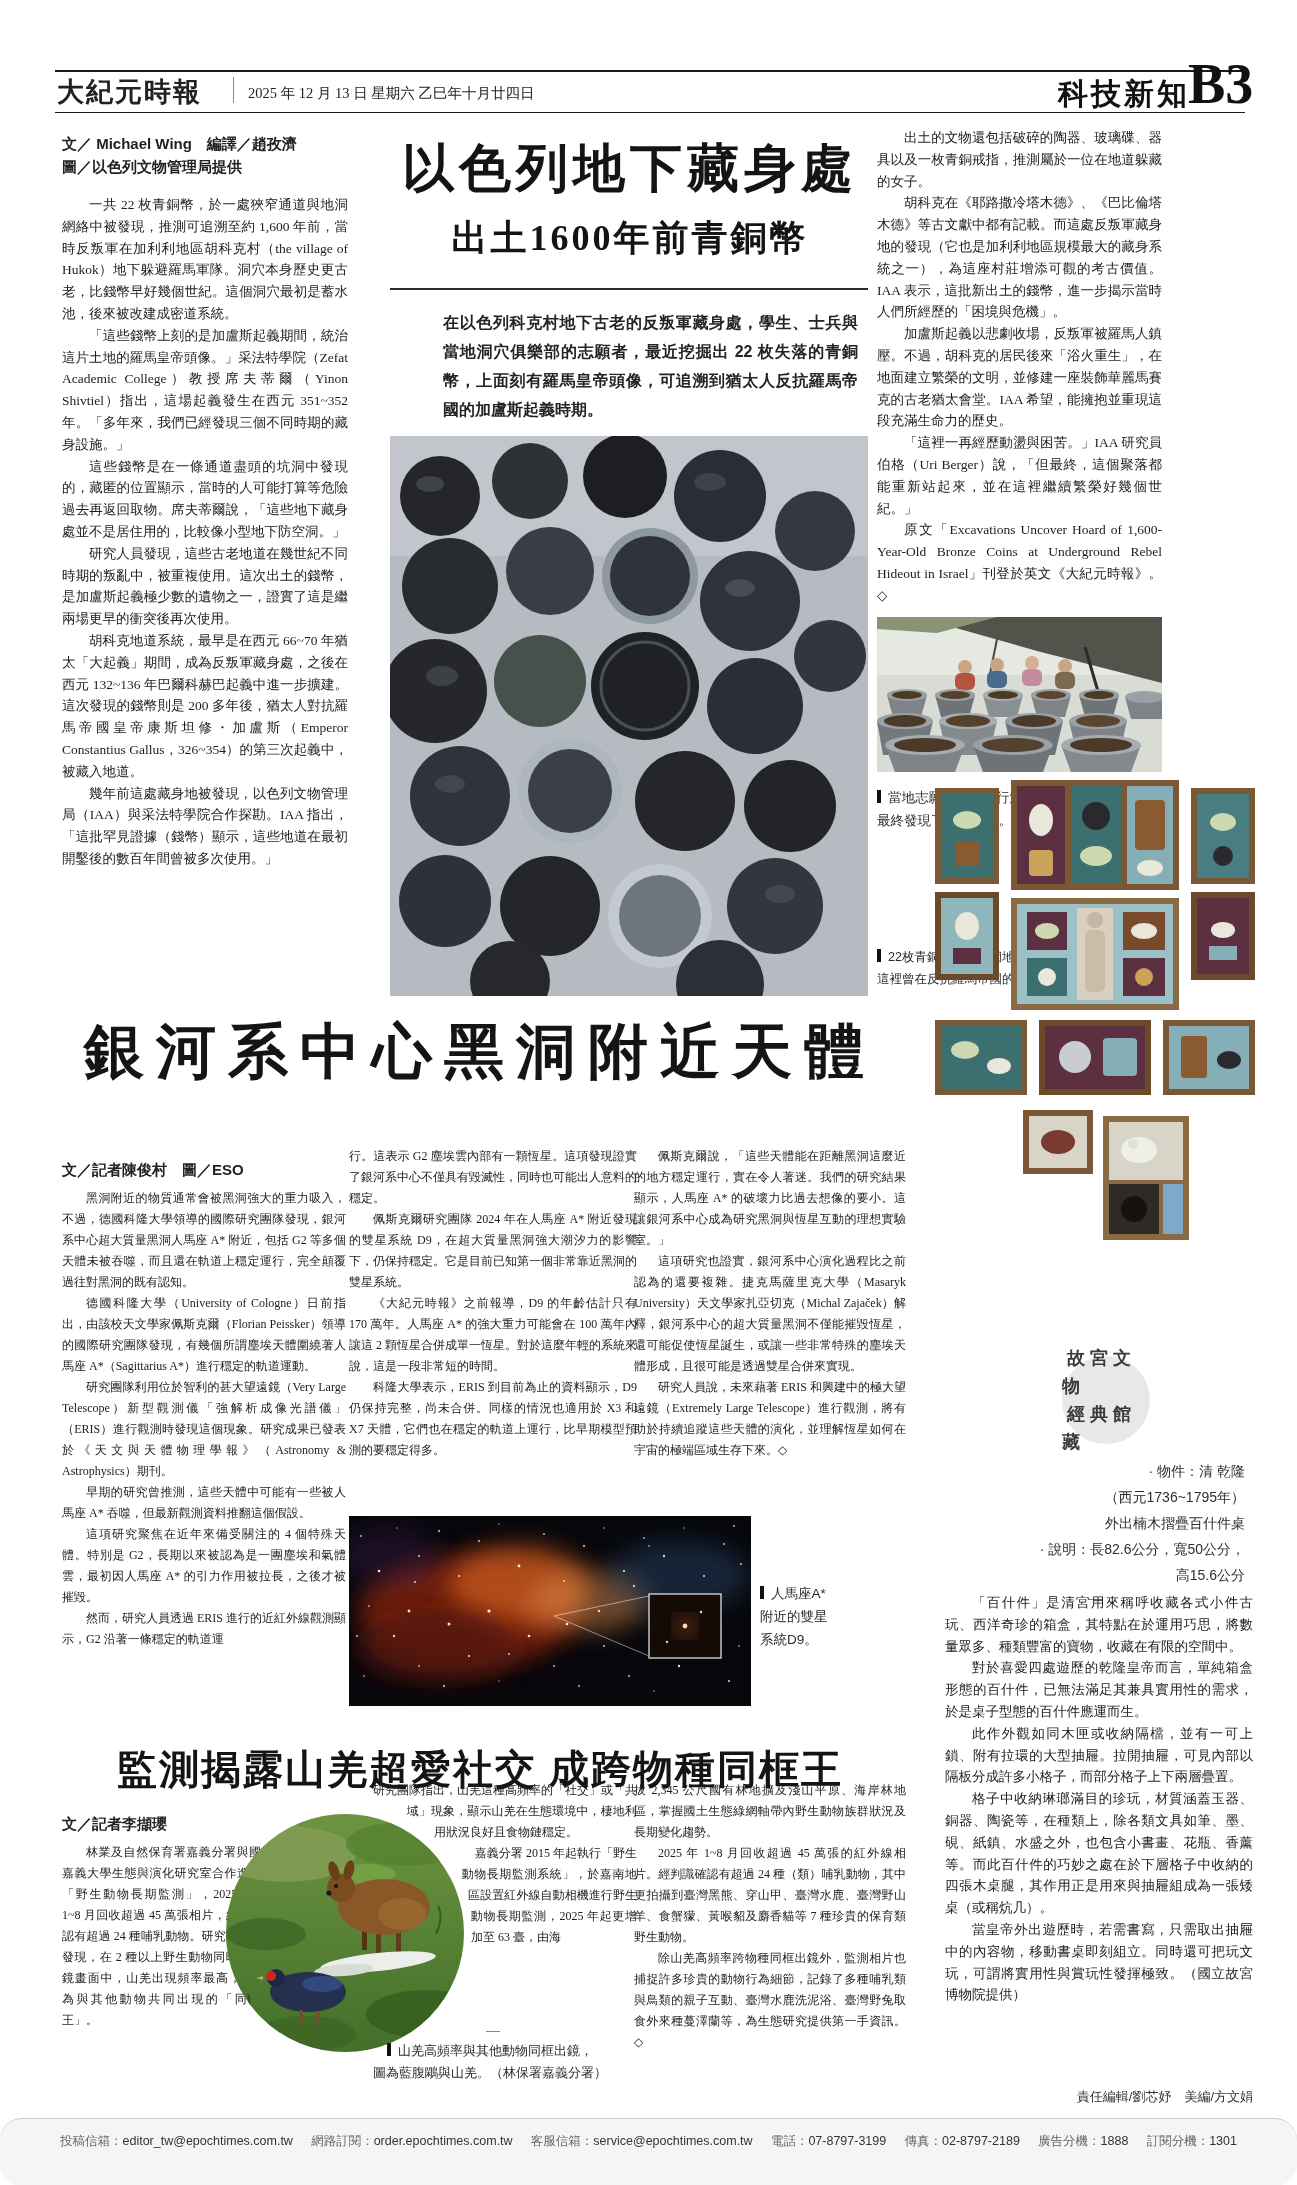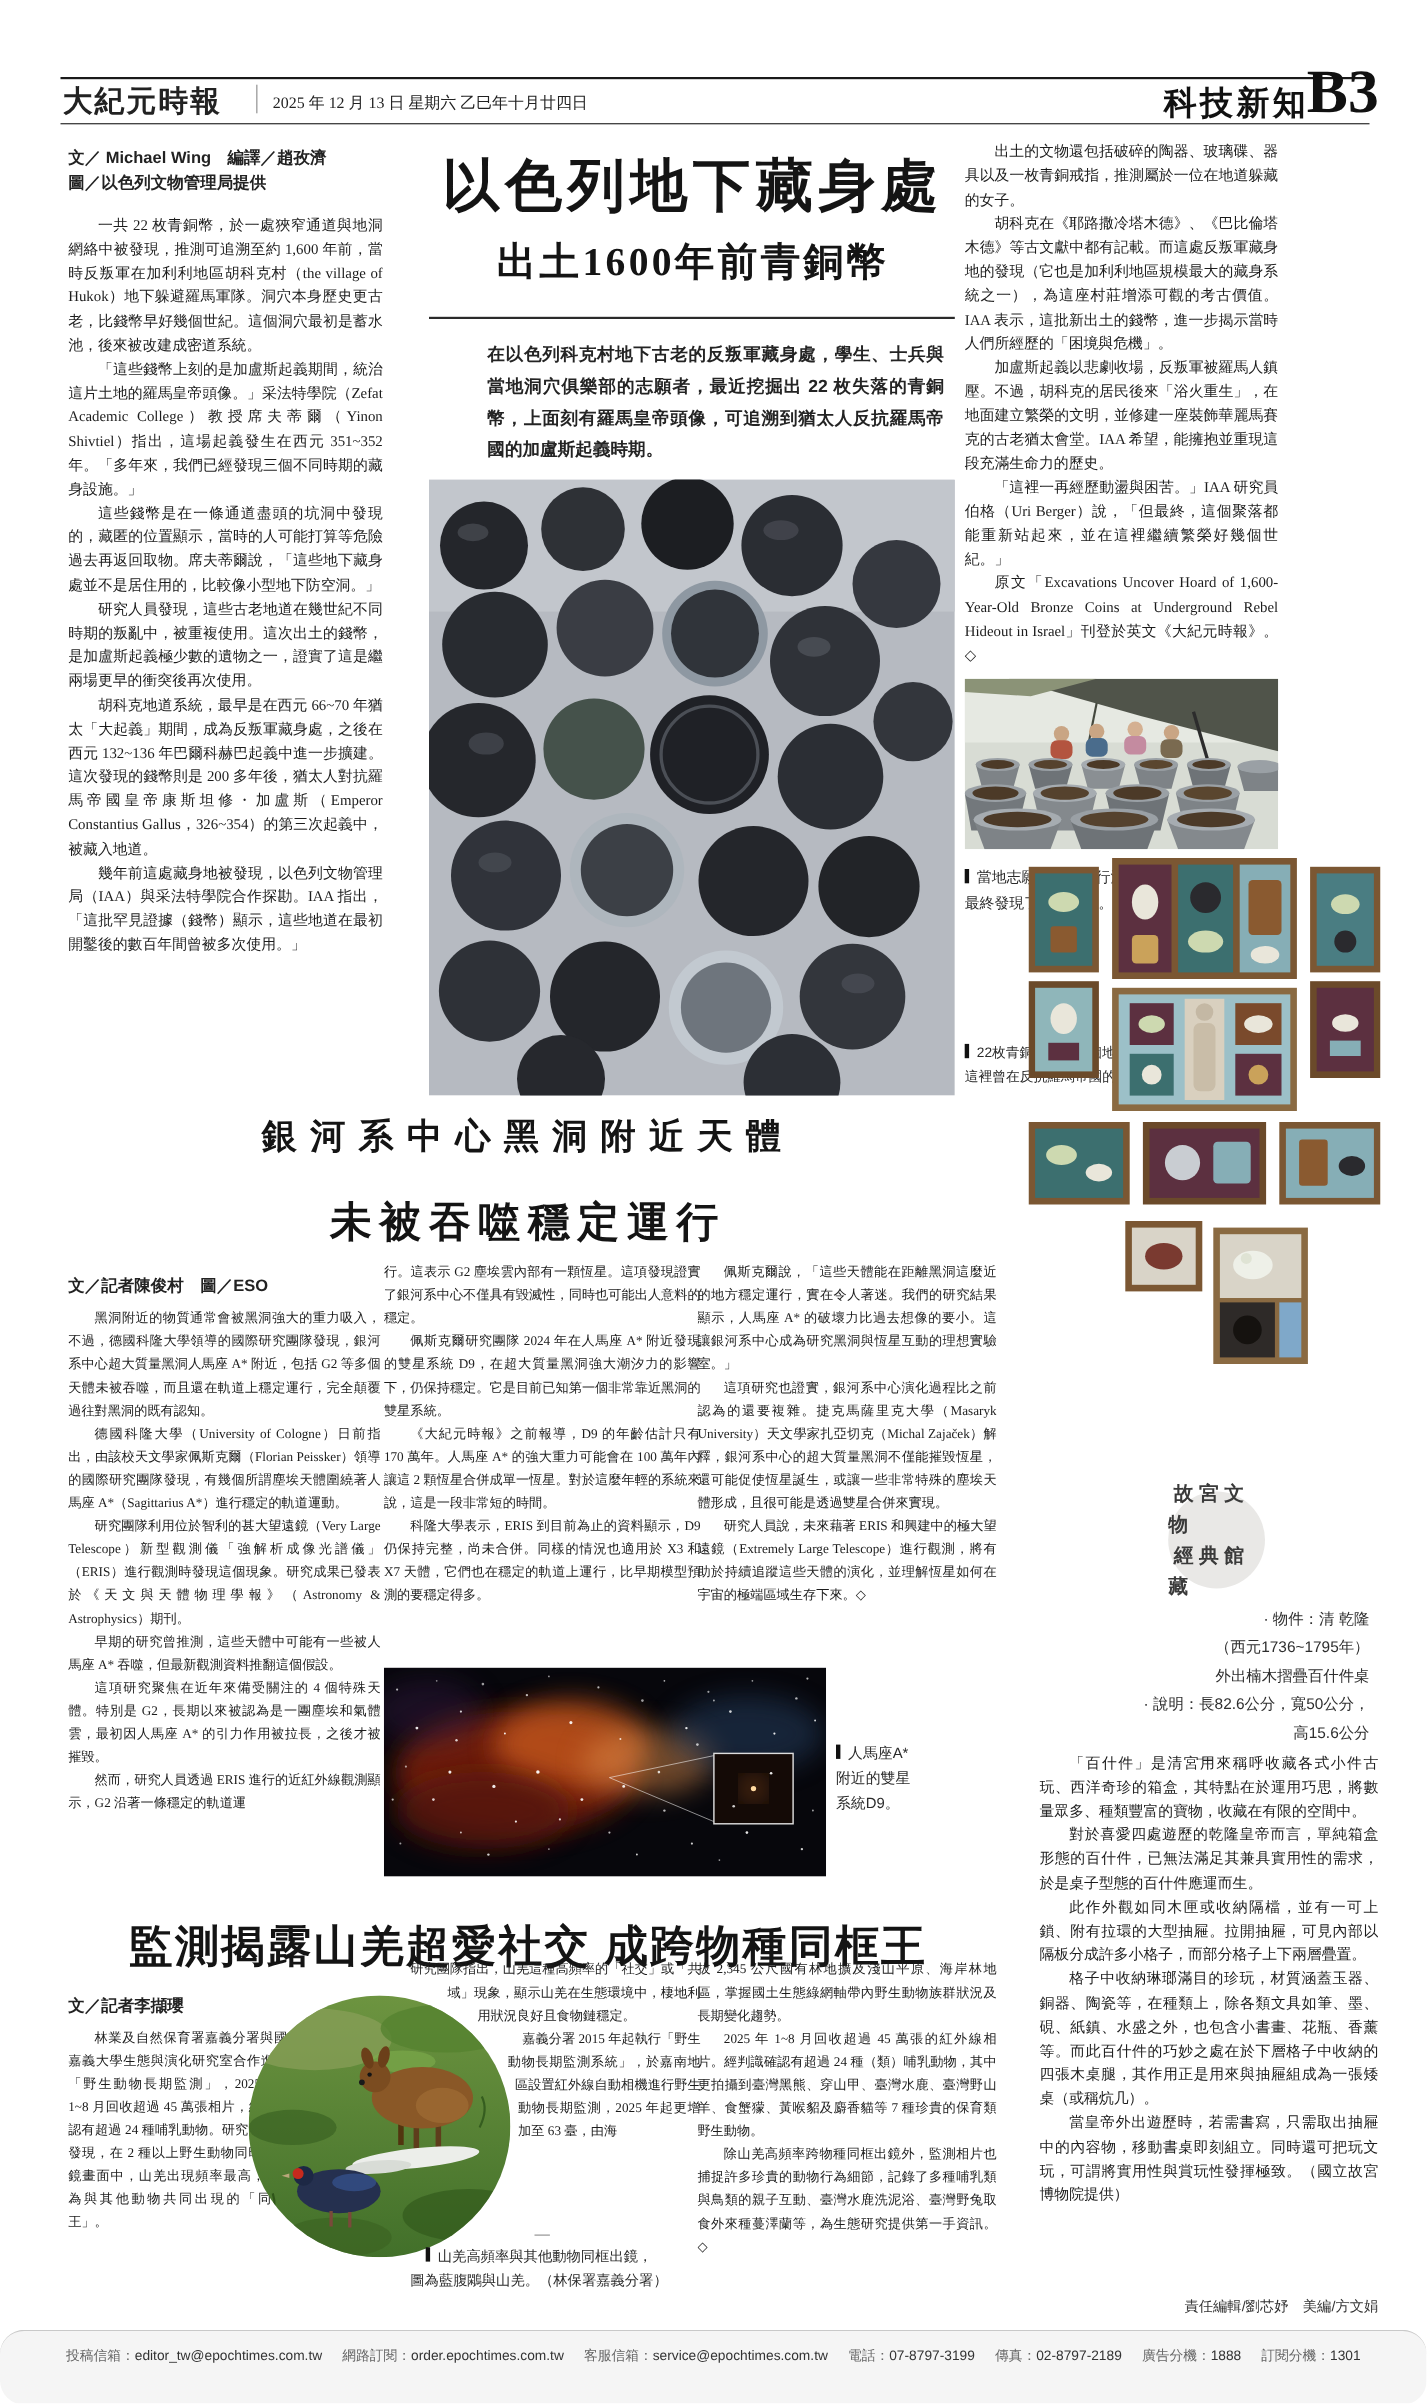--- a/index.html
+++ b/index.html
@@ -176,22 +176,21 @@
       <div><span class="bar"></span><span>當地志願者協助進行洞穴發掘，</span></div>
       <div>最終發現了這些錢幣。</div>
     </div>
   </div>
 
   <div class="abs sans cap" style="left:877px;top:946px;width:310px;font-size:12.5px;line-height:22px;">
     <div><span class="bar"></span><span>22枚青銅幣是在一個地下猶太人藏身處發現的，</span></div>
     <div>這裡曾在反抗羅馬帝國的起義期間為反叛者提供庇護。</div>
   </div>
 
-  <div class="abs serif headline" style="left:55px;top:1012px;width:850px;font-size:32px;letter-spacing:12px;">銀河系中心黑洞附近天體</div>
-  <div class="abs serif headline" style="left:55px;top:1086px;width:850px;font-size:38px;letter-spacing:7px;">未被吞噬穩定運行</div>
+  <div class="abs serif headline" style="left:55px;top:1012px;width:850px;font-size:60px;letter-spacing:12px;">銀河系中心黑洞附近天體</div>
   <div class="abs sans byline" style="left:62px;top:1158px;">文／記者陳俊村　圖／ESO</div>
 
   <div class="abs col body2 serif clip" style="left:62px;top:1188px;width:284px;height:514px;">
     <p>黑洞附近的物質通常會被黑洞強大的重力吸入，不過，德國科隆大學領導的國際研究團隊發現，銀河系中心超大質量黑洞人馬座 A* 附近，包括 G2 等多個天體未被吞噬，而且還在軌道上穩定運行，完全顛覆過往對黑洞的既有認知。</p>
     <p>德國科隆大學（University of Cologne）日前指出，由該校天文學家佩斯克爾（Florian Peissker）領導的國際研究團隊發現，有幾個所謂塵埃天體圍繞著人馬座 A*（Sagittarius A*）進行穩定的軌道運動。</p>
     <p>研究團隊利用位於智利的甚大望遠鏡（Very Large Telescope）新型觀測儀「強解析成像光譜儀」（ERIS）進行觀測時發現這個現象。研究成果已發表於《天文與天體物理學報》（Astronomy &amp; Astrophysics）期刊。</p>
     <p>早期的研究曾推測，這些天體中可能有一些被人馬座 A* 吞噬，但最新觀測資料推翻這個假設。</p>
     <p>這項研究聚焦在近年來備受關注的 4 個特殊天體。特別是 G2，長期以來被認為是一團塵埃和氣體雲，最初因人馬座 A* 的引力作用被拉長，之後才被摧毀。</p>
     <p>然而，研究人員透過 ERIS 進行的近紅外線觀測顯示，G2 沿著一條穩定的軌道運</p>
   </div>

